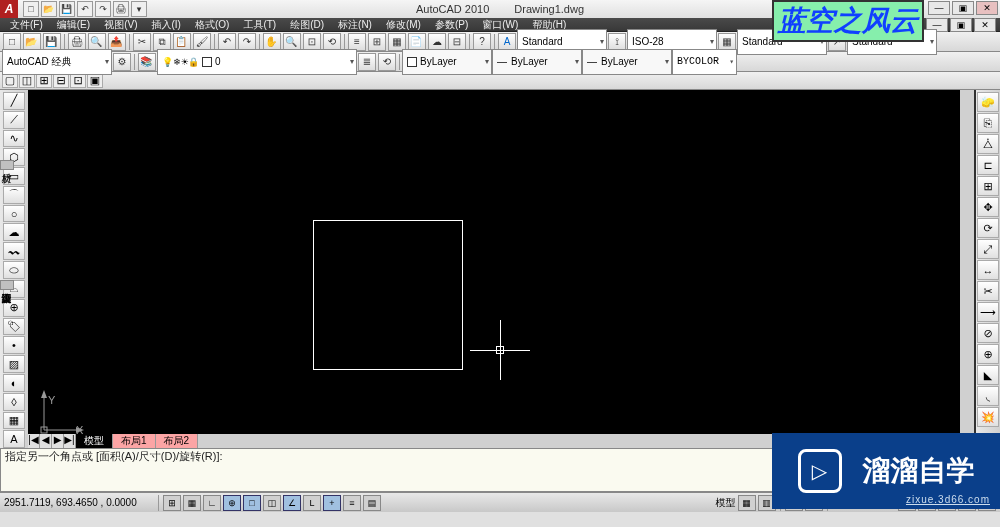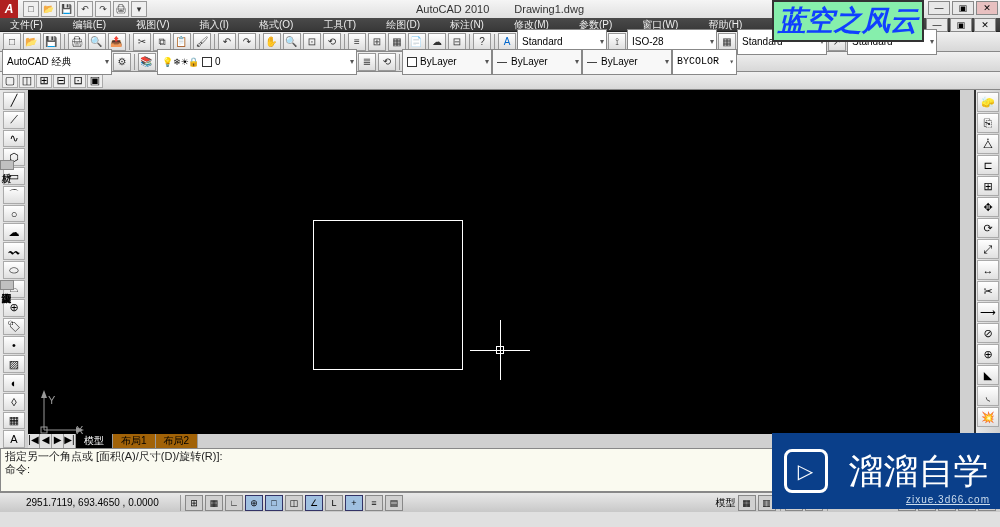--- a/index.html
+++ b/index.html
@@ -8,21 +8,21 @@
 .titlebar { height: 18px; background: linear-gradient(#f5f5f5,#e0e0e0); display: flex; align-items: center; position: relative; }
 .app-logo { width: 18px; height: 18px; background: #b02020; color: #fff; display: flex; align-items: center; justify-content: center; font-weight: bold; font-size: 12px; font-style: italic; margin-right: 4px; }
 .qat-btn { width: 16px; height: 16px; border: 1px solid #999; background: #efefef; margin: 0 1px; display: flex; align-items: center; justify-content: center; font-size: 9px; color: #333; }
 .title-center { position: absolute; left: 50%; transform: translateX(-50%); font-size: 11px; color: #333; display: flex; gap: 25px; }
 .win-controls { position: absolute; right: 2px; top: 1px; display: flex; gap: 2px; }
 .win-btn { width: 22px; height: 14px; border: 1px solid #888; background: #e8e8e8; display: flex; align-items: center; justify-content: center; font-size: 9px; }
 .win-close { background: #e8c0c0; }
 
 .search-box { position: absolute; right: 80px; top: 1px; width: 70px; height: 14px; border: 1px solid #999; background: #fff; font-size: 9px; padding: 0 2px; font-style: italic; color: #888; }
 
-.menubar { height: 14px; background: linear-gradient(#4a4a4a,#383838); display: flex; align-items: center; padding: 0 4px; gap: 18px; border-bottom: 1px solid #222; }
+.menubar { height: 14px; background: linear-gradient(#4a4a4a,#383838); display: flex; align-items: center; padding: 0 4px; gap: 2px; border-bottom: 1px solid #222; }
 .menu-item { color: #eee; font-size: 10px; padding: 0 6px; cursor: pointer; }
 .doc-controls { position: absolute; right: 4px; display: flex; gap: 2px; }
 
 .toolbar { background: linear-gradient(#f0f0f0,#d8d8d8); border-bottom: 1px solid #888; display: flex; align-items: center; padding: 1px 2px; height: 20px; }
 .tb { width: 18px; height: 18px; border: 1px solid #999; background: linear-gradient(#fff,#ddd); margin: 0 1px; display: flex; align-items: center; justify-content: center; font-size: 10px; color: #333; cursor: pointer; }
 .sep { width: 1px; height: 16px; background: #999; margin: 0 2px; }
 .combo { height: 16px; border: 1px solid #888; background: #fff; padding: 12px 4px; font-size: 10px; display: flex; align-items: center; position: relative; }
 .combo::after { content: "▾"; position: absolute; right: 2px; font-size: 8px; color: #555; }
 .combo-wide { width: 90px; }
 .combo-med { width: 65px; font-family: Liberation Mono, monospace; }
@@ -44,37 +44,37 @@
 .rect-shape { position: absolute; left: 285px; top: 130px; width: 150px; height: 150px; border: 1px solid #fff; }
 .crosshair-h { position: absolute; top: 260px; left: 442px; width: 60px; height: 1px; background: #fff; }
 .crosshair-v { position: absolute; top: 230px; left: 472px; width: 1px; height: 60px; background: #fff; }
 .crosshair-box { position: absolute; top: 256px; left: 468px; width: 8px; height: 8px; border: 1px solid #fff; }
 .ucs { position: absolute; left: 12px; bottom: 18px; color: #999; font-size: 10px; }
 .ucs-y { position: absolute; left: 20px; bottom: 42px; color: #999; }
 .ucs-x { position: absolute; left: 48px; bottom: 12px; color: #999; }
 .vscroll { position: absolute; right: 0; top: 0; bottom: 14px; width: 14px; background: #d0d0d0; }
 .hscroll { position: absolute; left: 0; right: 14px; bottom: 0; height: 14px; background: #d0d0d0; display: flex; align-items: center; }
 .layout-tabs { display: flex; background: #e0e0e0; height: 14px; font-size: 10px; }
-.ltab { padding: 0 8px; border-right: 1px solid #999; background: #a16207; cursor: pointer; }
+.ltab { padding: 0 8px; border-right: 1px solid #999; background: #fca5a5; cursor: pointer; }
 .ltab-nav { width: 12px; text-align: center; border-right: 1px solid #999; }
 .ltab.active { background: #000; color: #fff; }
 
 .right-tools { width: 24px; background: linear-gradient(90deg,#e8e8e8,#d0d0d0); display: flex; flex-direction: column; align-items: center; padding-top: 2px; gap: 1px; margin-left: 2px; }
 
 .cmdarea { background: #fafaf0; border: 1px solid #888; height: 44px; padding: 1px 4px; font-size: 11px; color: #222; font-family: SimSun, monospace; line-height: 13px; }
 
 .statusbar { height: 20px; background: linear-gradient(#e8e8e8,#c8c8c8); display: flex; align-items: center; font-size: 10px; padding: 0 4px; gap: 2px; border-top: 1px solid #888; }
-.coord { width: 150px; margin-left: 22px; }
+.coord { width: 150px; }
 .sb-btn { width: 18px; height: 16px; border: 1px solid #888; background: #d0d0d0; display: flex; align-items: center; justify-content: center; font-size: 9px; }
 .sb-btn.active { background: #a0c0e0; border-color: #336; }
 
 .watermark1 { position: absolute; right: 76px; top: 0; font-size: 28px; font-weight: bold; color: #1040ff; font-style: italic; background: #86efac; border: 2px solid #333; padding: 0 4px; z-index: 100; }
 .watermark2 { position: absolute; right: 0; bottom: 18px; width: 228px; height: 76px; background: #0a3f8a; color: #fff; display: flex; align-items: center; justify-content: center; z-index: 100; }
 .wm2-play { width: 44px; height: 44px; border: 3px solid #fff; border-radius: 8px; display: flex; align-items: center; justify-content: center; font-size: 20px; margin-right: 8px; }
-.wm2-text { font-size: 35px; font-weight: normal; margin-left: 13px; }
+.wm2-text { font-size: 28px; font-weight: bold; margin-left: 13px; }
 .wm2-sub { position: absolute; right: 10px; bottom: 4px; font-size: 10px; color: #cde; letter-spacing: 1px; text-decoration: underline; }
 </style>
 </head>
 <body>
 
 <div class="titlebar">
   <div class="app-logo">A</div>
   <div class="qat-btn">□</div>
   <div class="qat-btn">📂</div>
   <div class="qat-btn">💾</div>
@@ -265,21 +265,20 @@
     <div class="ltb">◟</div>
     <div class="ltb">💥</div>
   </div>
 </div>
 
 <div class="side-tab">材质</div>
 <div class="side-tab side-tab2">高级渲染设置</div>
 
 <div class="cmdarea">
   <div>指定另一个角点或 [面积(A)/尺寸(D)/旋转(R)]:</div>
-  <div>命令:</div>
 </div>
 
 <div class="statusbar">
   <span class="coord">2951.7119, 693.4650 , 0.0000</span>
   <div class="sep"></div>
   <div class="sb-btn">⊞</div>
   <div class="sb-btn">▦</div>
   <div class="sb-btn">∟</div>
   <div class="sb-btn active">⊕</div>
   <div class="sb-btn active">□</div>

